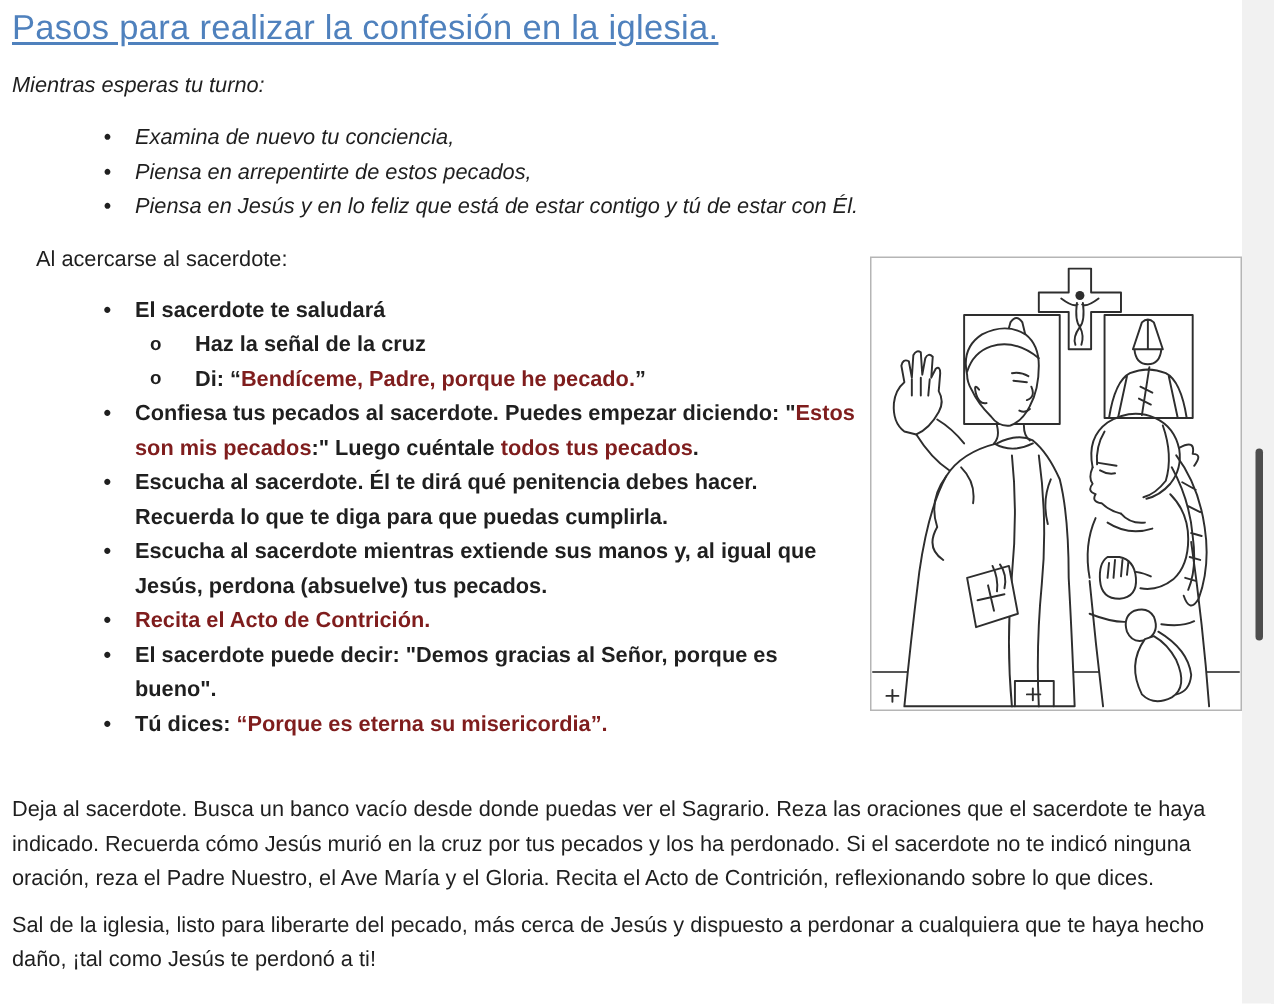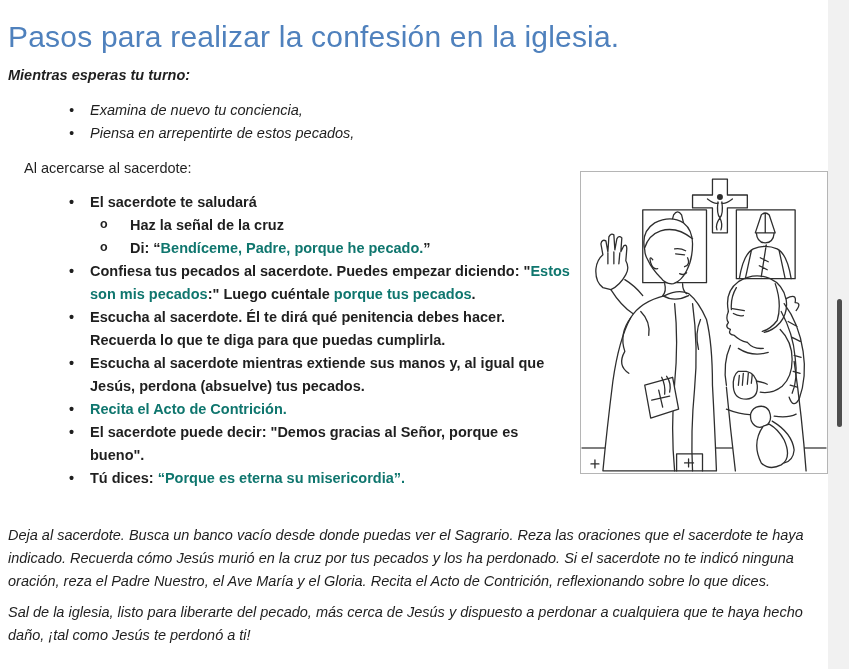--- a/index.html
+++ b/index.html
@@ -1,33 +1,33 @@
 <!DOCTYPE html>
 <html><head>
 <meta charset="utf-8">
 <style>
   html,body{margin:0;padding:0;}
   body{
     width:849px;height:669px;background:#ffffff;overflow:hidden;position:relative;
     font-family:"Liberation Sans","DejaVu Sans",sans-serif;color:#1f1f1f;
   }
   .doc{position:absolute;left:8px;top:0;width:812px;font-size:14.5px;line-height:23px;}
-  .title{font-size:30px;line-height:31px;font-weight:400;color:#4f81bd;margin:21px 0 12px 0;letter-spacing:.2px;}
-  .lead1{font-weight:700;font-style:italic;margin:0 0 6px 0;}
+  .title{font-size:23px;line-height:31px;font-weight:400;color:#4f81bd;margin:3px 0 12px 0;letter-spacing:.2px;text-decoration:underline;}
+  .lead1{font-weight:400;font-style:italic;margin:0 0 6px 0;}
   .lead2{margin:0 0 11px 16px;}
   ul{list-style:none;margin:0;padding:0;}
   li{position:relative;}
   .l1>li{padding-left:82px;}
   .l1>li::before{content:"•";position:absolute;left:61px;top:0;color:#1f1f1f;}
   .intro-list{font-style:italic;margin:12px 0 12px 0;}
   .steps{width:566px;font-weight:bold;}
   .sub>li{padding-left:40px;}
   .sub>li::before{content:"o";position:absolute;left:10px;top:-1px;font-size:12.5px;}
-  .blu{color:#0f766e;}
-  .closing{font-style:italic;}
+  .blu{color:#7f1d1d;}
+  .closing{}
   .close1{margin:34px 0 8px 0;}
   .close2{margin:0;}
   .figure{
     position:absolute;left:580px;top:171px;width:248px;height:303px;
     border:1px solid #b5b5b5;background:#fff;box-sizing:border-box;
   }
   .figure svg{display:block;width:100%;height:100%;}
   .sb{position:absolute;top:0;right:0;width:21px;height:669px;background:#f1f1f1;}
   .sb-thumb{position:absolute;left:9px;top:299px;width:5px;height:128px;background:#4d4d4d;border-radius:3px;}
 </style>
@@ -36,33 +36,34 @@
 
 <div class="doc">
 
   <h1 class="title">Pasos para realizar la confesión en la iglesia.</h1>
 
   <p class="lead1">Mientras esperas tu turno:</p>
 
   <ul class="l1 intro-list">
     <li><span>Examina de nuevo tu conciencia,</span></li>
     <li><span>Piensa en arrepentirte de estos pecados,</span></li>
+    <li><span>Piensa en Jesús y en lo feliz que está de estar contigo y tú de estar con Él.</span></li>
   </ul>
 
   <p class="lead2">Al acercarse al sacerdote:</p>
 
   <ul class="l1 steps">
     <li>
       <span>El sacerdote te saludará</span>
       <ul class="sub">
         <li><span>Haz la señal de la cruz</span></li>
         <li><span>Di: “</span><span class="blu">Bendíceme, Padre, porque he pecado.</span><span>”</span></li>
       </ul>
     </li>
-    <li><span>Confiesa tus pecados al sacerdote. Puedes empezar diciendo: "</span><span class="blu">Estos son mis pecados</span><span>:" Luego cuéntale </span><span class="blu">porque tus pecados</span><span>.</span></li>
+    <li><span>Confiesa tus pecados al sacerdote. Puedes empezar diciendo: "</span><span class="blu">Estos son mis pecados</span><span>:" Luego cuéntale </span><span class="blu">todos tus pecados</span><span>.</span></li>
     <li><span>Escucha al sacerdote. Él te dirá qué penitencia debes hacer. Recuerda lo que te diga para que puedas cumplirla.</span></li>
     <li><span>Escucha al sacerdote mientras extiende sus manos y, al igual que Jesús, perdona (absuelve) tus pecados.</span></li>
     <li><span class="blu">Recita el Acto de Contrición.</span></li>
     <li><span>El sacerdote puede decir: "Demos gracias al Señor, porque es bueno".</span></li>
     <li><span>Tú dices: </span><span class="blu">“Porque es eterna su misericordia”.</span></li>
   </ul>
 
   <p class="closing close1">Deja al sacerdote. Busca un banco vacío desde donde puedas ver el Sagrario. Reza las oraciones que el sacerdote te haya indicado. Recuerda cómo Jesús murió en la cruz por tus pecados y los ha perdonado. Si el sacerdote no te indicó ninguna oración, reza el Padre Nuestro, el Ave María y el Gloria. Recita el Acto de Contrición, reflexionando sobre lo que dices.</p>
   <p class="closing close2">Sal de la iglesia, listo para liberarte del pecado, más cerca de Jesús y dispuesto a perdonar a cualquiera que te haya hecho daño, ¡tal como Jesús te perdonó a ti!</p>
 

